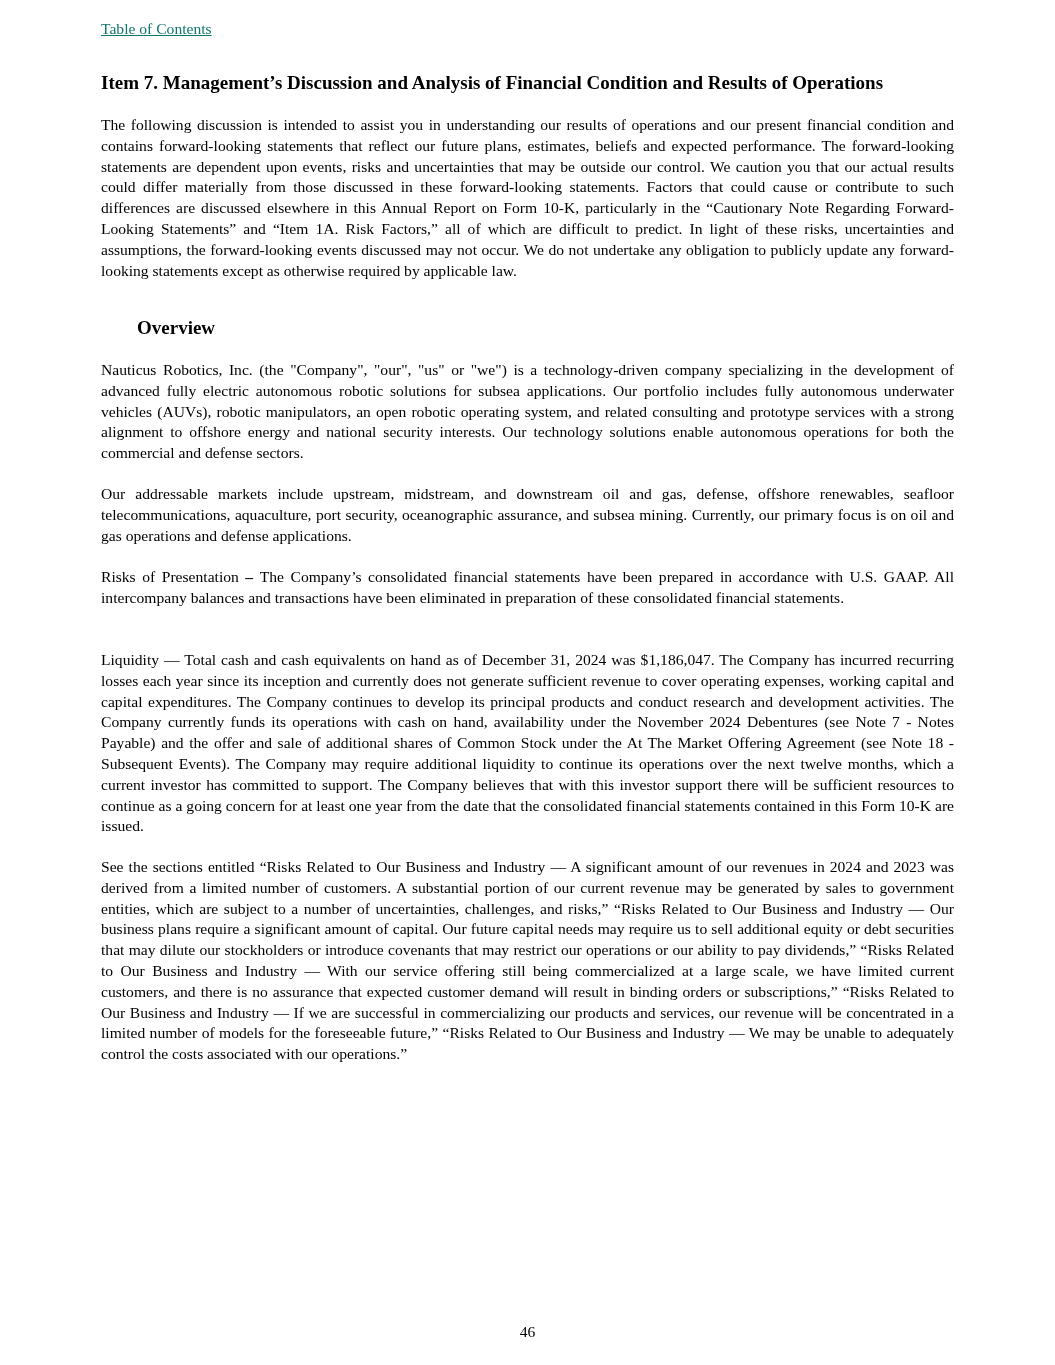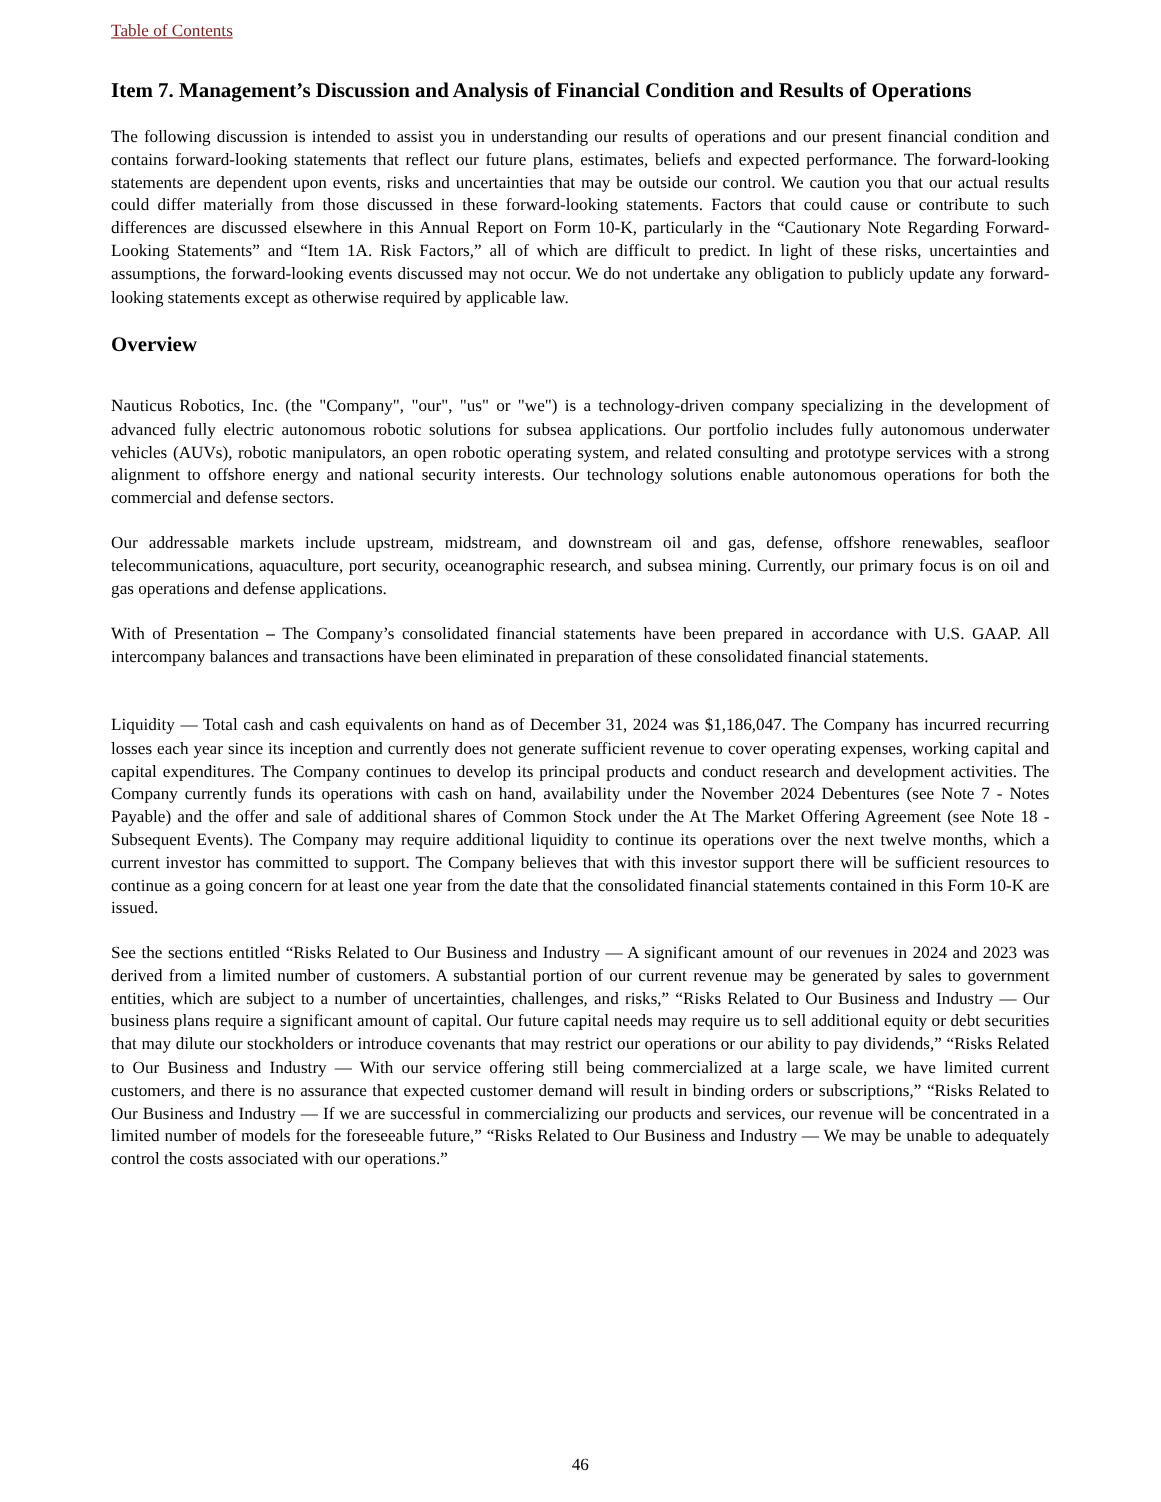--- a/index.html
+++ b/index.html
@@ -15,21 +15,21 @@
     .page {
       position: absolute;
       left: 101px;
       top: 0;
       width: 853px;
     }
     .toc-link {
       position: absolute;
       top: 19px;
       left: 0;
-      color: #7f1d1d;
+      color: #0f766e;
       text-decoration: underline;
       font-size: 15.6px;
       cursor: pointer;
     }
     .heading {
       position: absolute;
       left: 0;
       font-weight: bold;
       margin: 0;
       font-size: 19px;
@@ -56,26 +56,26 @@
 </head>
 <body>
 
 <div class="page">
   <a class="toc-link">Table of Contents</a>
 
   <h2 class="heading" style="top:73px;">Item 7. Management’s Discussion and Analysis of Financial Condition and Results of Operations</h2>
 
   <p class="para italic" style="top:115px;">The following discussion is intended to assist you in understanding our results of operations and our present financial condition and contains forward-looking statements that reflect our future plans, estimates, beliefs and expected performance. The forward-looking statements are dependent upon events, risks and uncertainties that may be outside our control. We caution you that our actual results could differ materially from those discussed in these forward-looking statements. Factors that could cause or contribute to such differences are discussed elsewhere in this Annual Report on Form 10-K, particularly in the “Cautionary Note Regarding Forward-Looking Statements” and “Item 1A. Risk Factors,” all of which are difficult to predict. In light of these risks, uncertainties and assumptions, the forward-looking events discussed may not occur. We do not undertake any obligation to publicly update any forward-looking statements except as otherwise required by applicable law.</p>
 
-  <h3 class="heading" style="top:304px;">Overview</h3>
+  <h3 class="heading" style="top:318px;margin-left:36px;">Overview</h3>
 
   <p class="para" style="top:360px;">Nauticus Robotics, Inc. (the "Company", "our", "us" or "we") is a technology-driven company specializing in the development of advanced fully electric autonomous robotic solutions for subsea applications. Our portfolio includes fully autonomous underwater vehicles (AUVs), robotic manipulators, an open robotic operating system, and related consulting and prototype services with a strong alignment to offshore energy and national security interests. Our technology solutions enable autonomous operations for both the commercial and defense sectors.</p>
 
-  <p class="para" style="top:484px;">Our addressable markets include upstream, midstream, and downstream oil and gas, defense, offshore renewables, seafloor telecommunications, aquaculture, port security, oceanographic research, and subsea mining. Currently, our primary focus is on oil and gas operations and defense applications.</p>
+  <p class="para" style="top:484px;">Our addressable markets include upstream, midstream, and downstream oil and gas, defense, offshore renewables, seafloor telecommunications, aquaculture, port security, oceanographic assurance, and subsea mining. Currently, our primary focus is on oil and gas operations and defense applications.</p>
 
-  <p class="para" style="top:567px;"><span class="italic">With of Presentation</span><b> – </b><span>The Company’s consolidated financial statements have been prepared in accordance with U.S. GAAP. All intercompany balances and transactions have been eliminated in preparation of these consolidated financial statements.</span></p>
+  <p class="para" style="top:567px;"><span class="italic">Risks of Presentation</span><b> – </b><span>The Company’s consolidated financial statements have been prepared in accordance with U.S. GAAP. All intercompany balances and transactions have been eliminated in preparation of these consolidated financial statements.</span></p>
 
   <p class="para" style="top:650px;"><span class="italic">Liquidity</span><span> — </span><span>Total cash and cash equivalents on hand as of December 31, 2024 was $1,186,047. The Company has incurred recurring losses each year since its inception and currently does not generate sufficient revenue to cover operating expenses, working capital and capital expenditures. The Company continues to develop its principal products and conduct research and development activities. The Company currently funds its operations with cash on hand, availability under the November 2024 Debentures (see Note 7 - Notes Payable) and the offer and sale of additional shares of Common Stock under the At The Market Offering Agreement (see Note 18 - Subsequent Events). The Company may require additional liquidity to continue its operations over the next twelve months, which a current investor has committed to support. The Company believes that with this investor support there will be sufficient resources to continue as a going concern for at least one year from the date that the consolidated financial statements contained in this Form 10-K are issued.</span></p>
 
   <p class="para" style="top:857px;">See the sections entitled “Risks Related to Our Business and Industry — A significant amount of our revenues in 2024 and 2023 was derived from a limited number of customers. A substantial portion of our current revenue may be generated by sales to government entities, which are subject to a number of uncertainties, challenges, and risks,” “Risks Related to Our Business and Industry — Our business plans require a significant amount of capital. Our future capital needs may require us to sell additional equity or debt securities that may dilute our stockholders or introduce covenants that may restrict our operations or our ability to pay dividends,” “Risks Related to Our Business and Industry — With our service offering still being commercialized at a large scale, we have limited current customers, and there is no assurance that expected customer demand will result in binding orders or subscriptions,” “Risks Related to Our Business and Industry — If we are successful in commercializing our products and services, our revenue will be concentrated in a limited number of models for the foreseeable future,” “Risks Related to Our Business and Industry — We may be unable to adequately control the costs associated with our operations.”</p>
 </div>
 
 <div class="page-number">46</div>
 
 </body></html>

